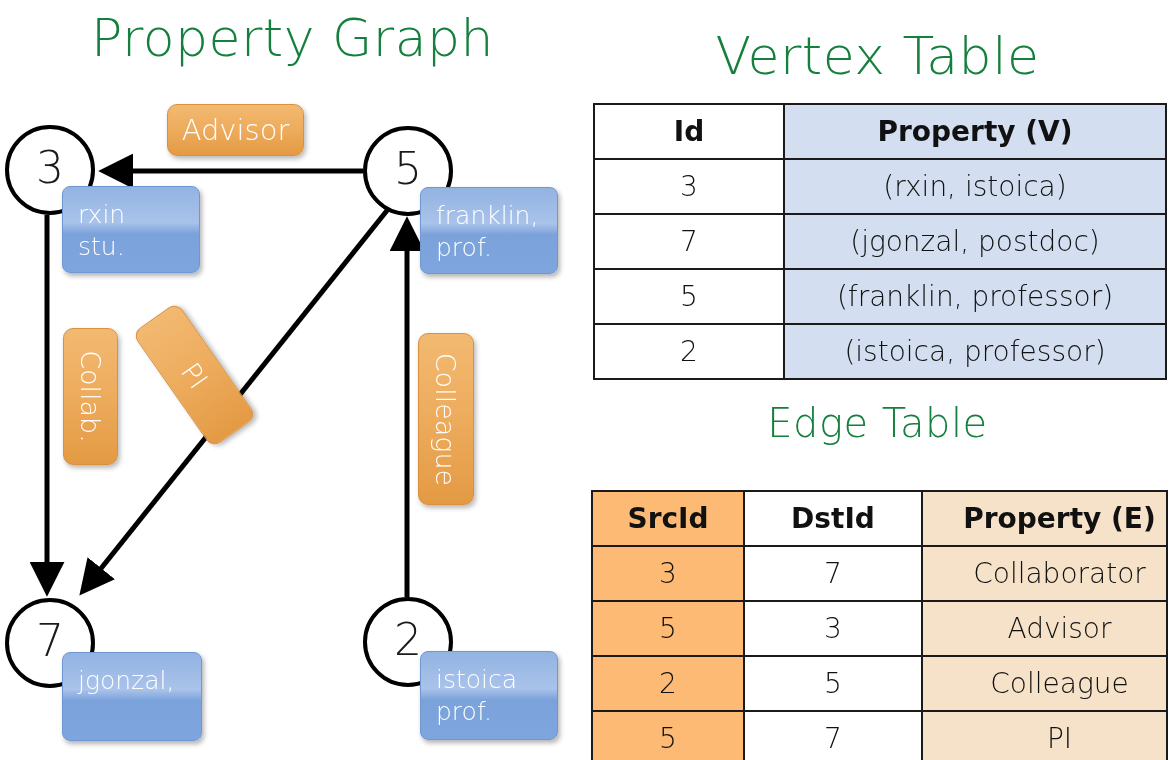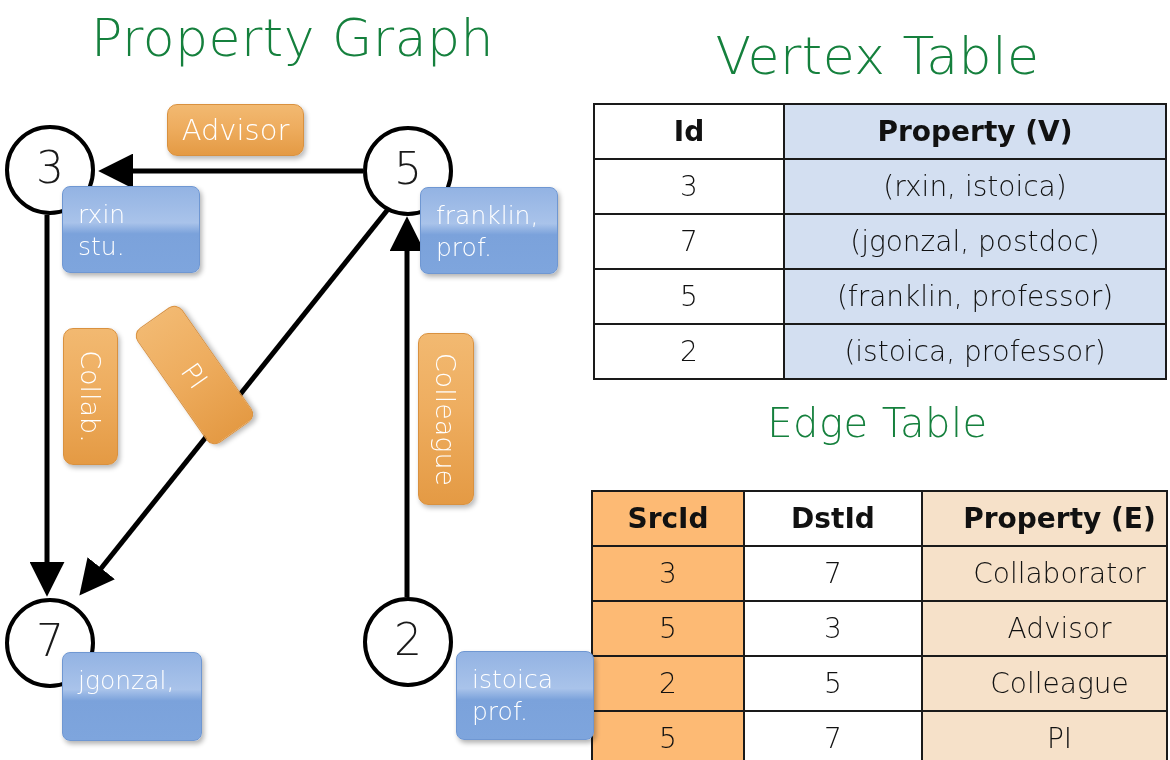--- a/index.html
+++ b/index.html
@@ -93,21 +93,21 @@
     font-weight: 300;
     font-size: 25px;
     line-height: 1.28;
     padding: 12px 0 0 15px;
     z-index: 6;
   }
   .prop-box .line { display: block; white-space: nowrap; }
   #prop-3 { left: 62px;  top: 186px; width: 138px; height: 87px; }
   #prop-5 { left: 420px; top: 187px; width: 138px; height: 87px; }
   #prop-7 { left: 62px;  top: 652px; width: 140px; height: 89px; }
-  #prop-2 { left: 420px; top: 651px; width: 138px; height: 89px; margin-left: 36px; }
+  #prop-2 { left: 420px; top: 651px; width: 138px; height: 89px; }
 
   
   .edge-label {
     position: absolute;
     border-radius: 10px;
     background: linear-gradient(to bottom, #f2b971 0%, #eead5f 45%, #e49a44 100%);
     border: 1px solid #d9913f;
     box-sizing: border-box;
     box-shadow: 2px 3px 5px rgba(0,0,0,0.28);
     color: #ffffff;

